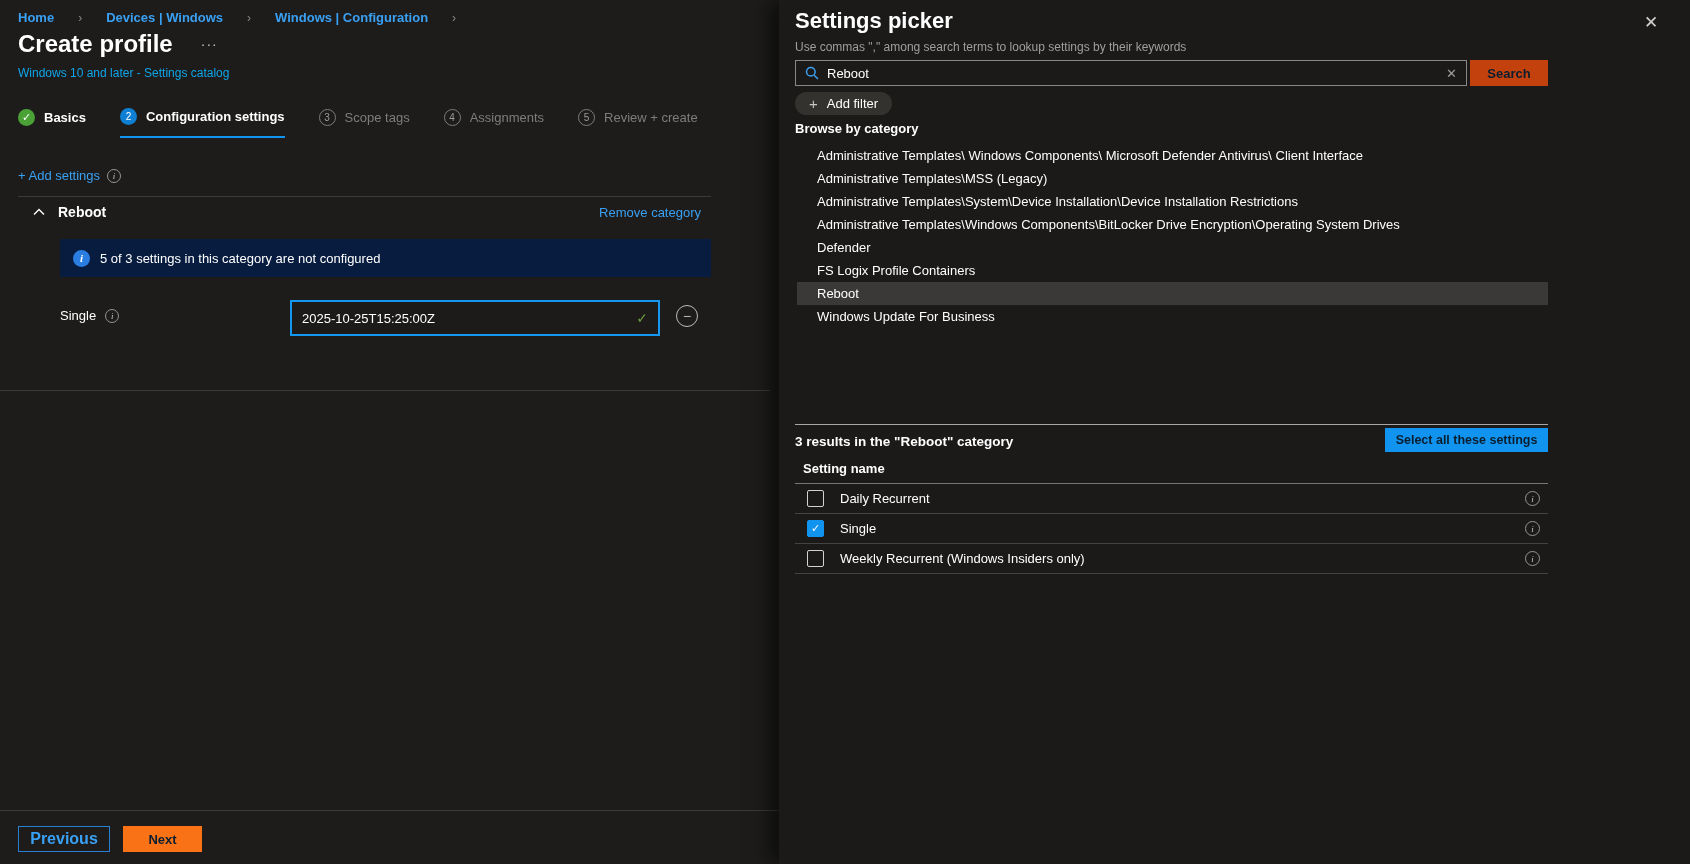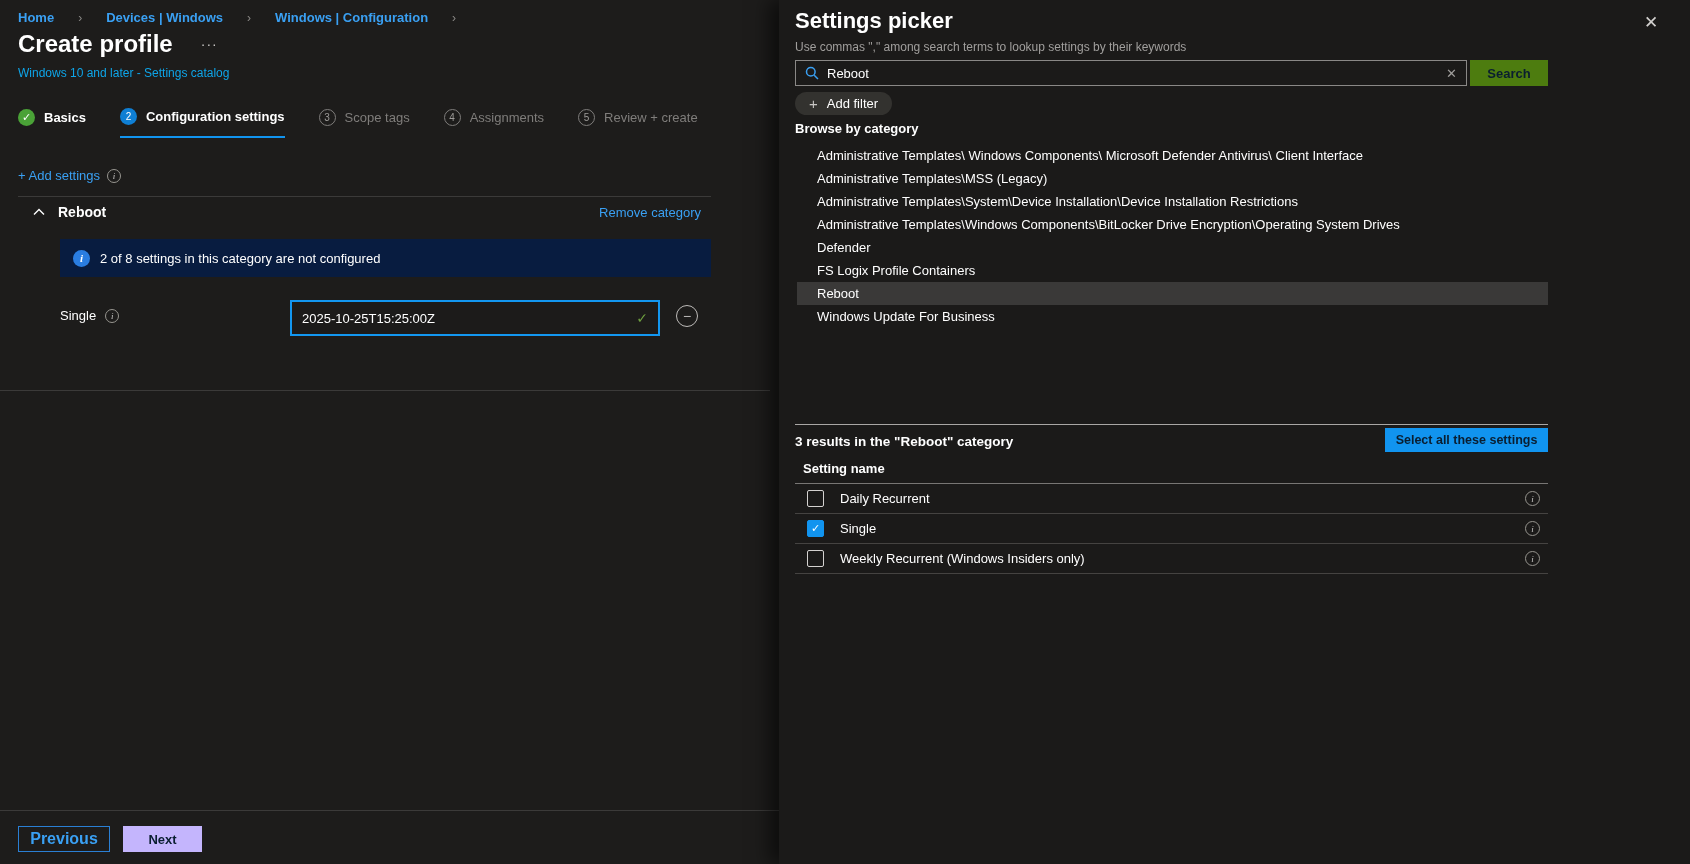--- a/index.html
+++ b/index.html
@@ -58,36 +58,36 @@
   .setting-label { position:absolute; left:60px; top:308px; display:flex; align-items:center; gap:9px; }
   .text-input { position:absolute; left:290px; top:300px; width:370px; height:31px;
     border:2px solid #1397f1; background:#1c1b1a; display:flex; align-items:center; padding:16px 10px; cursor:text; }
   .input-check { margin-left:auto; color:#6e9f3f; font-size:14px; }
   .minus-btn { position:absolute; left:676px; top:305px; width:22px; height:22px; border-radius:50%;
     border:1px solid #bdbbb9; background:none; color:#bdbbb9; font-size:14px; line-height:19px;
     display:flex; align-items:center; justify-content:center; cursor:pointer; }
 
   .prev-btn { position:absolute; left:18px; top:826px; width:92px; height:26px; background:transparent;
     border:1px solid #2a7fd4; color:#3aa0f3; font-weight:600; font-size:16px; font-family:inherit; cursor:pointer; }
-  .next-btn { position:absolute; left:123px; top:826px; width:79px; height:26px; background:#c4b5fd;
+  .next-btn { position:absolute; left:123px; top:826px; width:79px; height:26px; background:#f97316;
     border:none; color:#0a1e30; font-weight:600; font-size:13px; font-family:inherit; cursor:pointer; }
 
   
   .panel { position:absolute; left:779px; top:0; width:911px; height:864px; background:#1b1a19;
     box-shadow:-10px 0 18px rgba(0,0,0,.55); }
   .panel-title { position:absolute; left:16px; top:8px; font-size:22px; font-weight:700; }
   .close-btn { position:absolute; left:865px; top:12px; background:none; border:none; color:#d2d0ce; font-size:17px; cursor:pointer; }
   .panel-subtitle { position:absolute; left:16px; top:40px; font-size:12px; color:#a19f9d; }
 
   .search-box { position:absolute; left:16px; top:60px; width:672px; height:26px; border:1px solid #8a8886;
     display:flex; align-items:center; gap:8px; padding:0 9px; }
   .search-box input { flex:1; background:transparent; border:none; outline:none; color:#fff;
     font-size:13px; font-family:inherit; }
   .clear-btn { background:none; border:none; color:#a19f9d; font-size:13px; cursor:pointer; }
-  .search-btn { position:absolute; left:691px; top:60px; width:78px; height:26px; background:#4d7c0f;
+  .search-btn { position:absolute; left:691px; top:60px; width:78px; height:26px; background:#c2410c;
     border:none; color:#0a1e30; font-weight:600; font-size:13px; font-family:inherit; cursor:pointer; }
 
   .add-filter { position:absolute; left:16px; top:92px; height:23px; padding:0 14px; border-radius:12px;
     background:#33322f; border:none; color:#fff; font-size:13px; display:inline-flex; align-items:center;
     gap:9px; cursor:pointer; font-family:inherit; }
   .add-filter .plus { color:#c8c6c4; font-size:15px; }
 
   .browse-heading { position:absolute; left:16px; top:121px; font-weight:700; }
 
   .cat-list { position:absolute; left:18px; top:144px; width:751px; list-style:none; }
@@ -164,21 +164,21 @@
       <svg width="12" height="8" viewBox="0 0 12 8">
         <path d="M1 6.5 L6 1.5 L11 6.5" stroke="#ffffff" stroke-width="1.4" fill="none"></path>
       </svg>
     </button>
     <span class="cat-name">Reboot</span>
     <a class="remove-link">Remove category</a>
   </div>
 
   <div class="banner">
     <span class="banner-icon">i</span>
-    <span>2 of 8 settings in this category are not configured</span>
+    <span>5 of 3 settings in this category are not configured</span>
   </div>
 
   <div class="setting-label">
     <span>Single</span>
     <span class="info-icon">i</span>
   </div>
   <div class="text-input">
     <span>2025-10-25T15:25:00Z</span>
     <span class="input-check">✓</span>
   </div>

